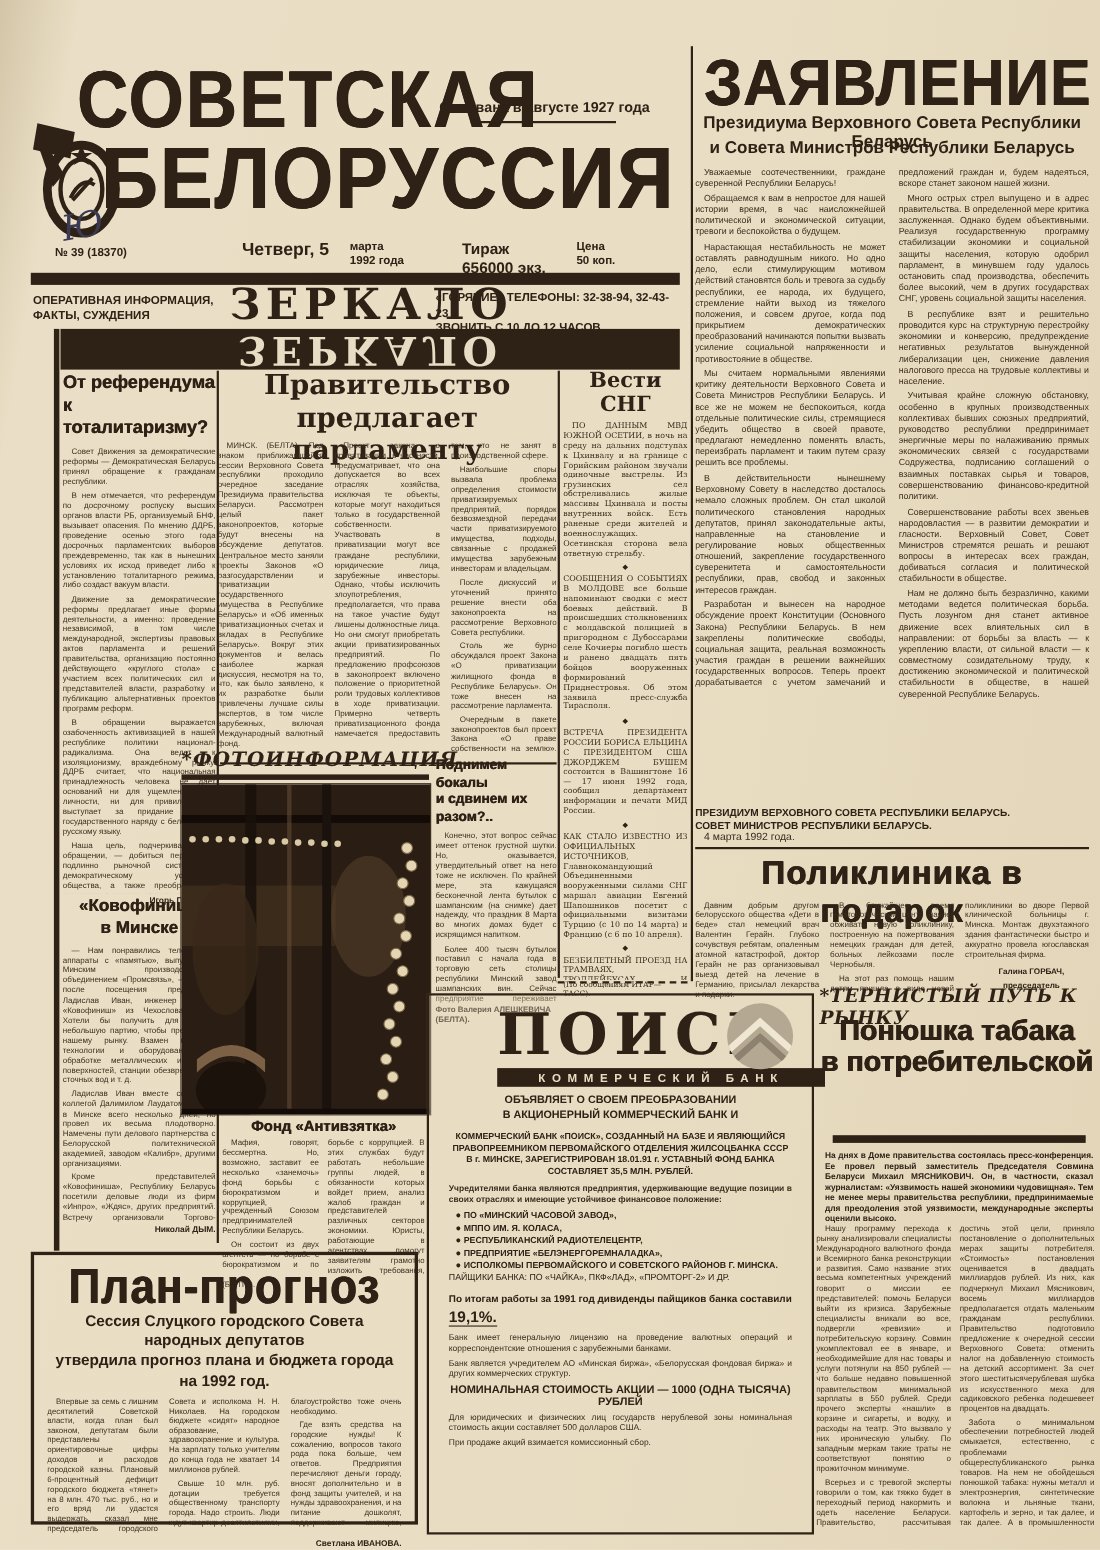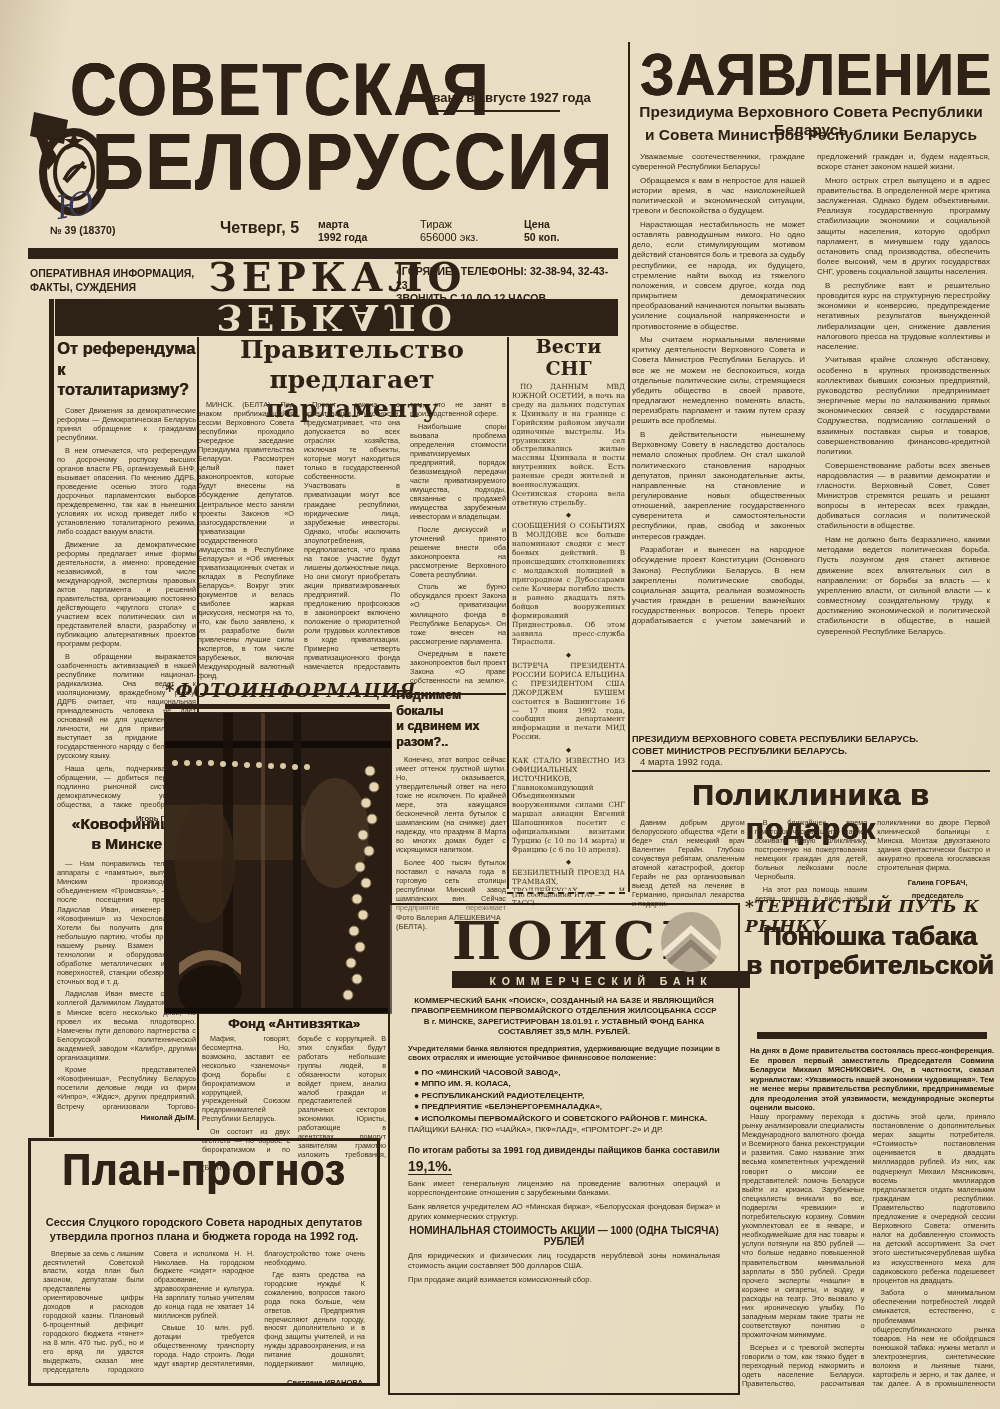--- a/index.html
+++ b/index.html
@@ -52,21 +52,21 @@
 <div class="abs heavy ink" style="left:92px;top:116px;font-size:66px;letter-spacing:2px;transform:scale(1.08,1.2);transform-origin:left top;white-space:nowrap">БЕЛОРУССИЯ</div>
 <div class="abs ink center" style="left:386px;top:90px;width:218px;font-size:13px;font-weight:bold">Основана в августе 1927 года</div>
 <div class="abs bar" style="left:428px;top:110px;width:132px;height:2px"></div>
 <div class="abs" style="left:56px;top:186px;font-family:'DejaVu Serif',serif;font-style:italic;font-size:32px;color:#3a3a55;transform:rotate(-10deg)">Ю</div>
 <div class="abs ink" style="left:50px;top:224px;font-size:10.5px;font-weight:bold">№ 39 (18370)</div>
 <div class="abs ink" style="left:220px;top:219px;font-size:16px;font-weight:bold">Четверг, 5</div>
 <div class="abs ink" style="left:318px;top:218px;font-size:10.5px;font-weight:bold;line-height:1.2">
   <div>марта</div>
   <div>1992 года</div>
 </div>
-<div class="abs ink" style="left:420px;top:218px;width:86px;font-size:11px;font-weight:normal;line-height:1.2">
+<div class="abs ink" style="left:420px;top:218px;width:86px;font-size:14px;font-weight:bold;line-height:1.2">
   <div>Тираж</div>
   <div>656000 экз.</div>
 </div>
 <div class="abs ink" style="left:524px;top:218px;width:70px;font-size:10.5px;font-weight:bold;line-height:1.2">
   <div>Цена</div>
   <div>50 коп.</div>
 </div>
 <div class="abs bar" style="left:28px;top:248px;width:590px;height:11px"></div>
 
 <div class="abs kicker" style="left:30px;top:267px">
@@ -233,21 +233,21 @@
   <div class="headline-sans center" style="font-size:13.5px">Фонд «Антивзятка»</div>
   <div class="body-text just cols2" style="margin-top:4px;height:128px;font-size:7.2px;column-gap:8px">
       <p>Мафия, говорят, бессмертна. Но, возможно, заставит ее несколько «занемочь» фонд борьбы с бюрократизмом и коррупцией, учрежденный Союзом предпринимателей Республики Беларусь.</p>
       <p>Он состоит из двух агентств — по борьбе с бюрократизмом и по борьбе с коррупцией. В этих службах будут работать небольшие группы людей, в обязанности которых войдет прием, анализ жалоб граждан и представителей различных секторов экономики. Юристы, работающие в агентствах, помогут заявителям грамотно изложить требования, окажут консультационные услуги, затем, воспользовавшись сообщенной информацией, применят методы общественного гласного расследования.</p>
     </div>
   <div class="right" style="font-size:7.2px;color:#3c2d1e">(БЕЛТА).</div>
 </div>
 
 <div class="abs" style="left:28px;top:1138px;width:352px;height:248px;border:3px solid #2e2115;box-sizing:border-box;padding:4px 12px 6px">
   <div class="heavy ink center" style="font-size:40px;letter-spacing:1px;transform:scaleY(1.12);transform-origin:center top">План-прогноз</div>
-  <div class="ink center" style="font-size:11px;font-weight:bold;line-height:1.3;margin-top:25px">
+  <div class="ink center" style="font-size:14px;font-weight:bold;line-height:1.3;margin-top:1px">
     <div>Сессия Слуцкого городского Совета народных депутатов</div>
     <div>утвердила прогноз плана и бюджета города на 1992 год.</div>
   </div>
   <div class="body-text just cols3" style="margin-top:6px;height:126px;font-size:7.2px">
       <p>Впервые за семь с лишним десятилетий Советской власти, когда план был законом, депутатам были представлены ориентировочные цифры доходов и расходов городской казны. Плановый 6-процентный дефицит городского бюджета «тянет» на 8 млн. 470 тыс. руб., но и его вряд ли удастся выдержать, сказал мне председатель городского Совета и исполкома Н. Н. Николаев. На городском бюджете «сидят» народное образование, здравоохранение и культура. На зарплату только учителям до конца года не хватает 14 миллионов рублей.</p>
       <p>Свыше 10 млн. руб. дотации требуется общественному транспорту города. Надо строить. Люди ждут квартир десятилетиями, благоустройство тоже очень необходимо.</p>
       <p>Где взять средства на городские нужды! К сожалению, вопросов такого рода пока больше, чем ответов. Предприятия перечисляют деньги городу, вносят дополнительно и в фонд защиты учителей, и на нужды здравоохранения, и на питание дошколят, поддерживают милицию, отчисляют на благоустройство... Но их обложили нынче такими налогами, что и взять-то больше нечего.</p>
     </div>
   <div class="byline-right">Светлана ИВАНОВА.</div>
 </div>
@@ -266,20 +266,24 @@
         <g clip-path="url(#pc)">
           <polygon points="2,40 31,14 60,40 60,48 31,22 2,48" fill="#efe7d2"></polygon>
           <polygon points="2,54 31,28 60,54 60,62 31,36 2,62" fill="#8d8270"></polygon>
         </g>
       </svg>
     </div>
   </div>
   <div class="bar center" style="width:298px;height:17px;margin:4px 0 0 44px;line-height:17px">
     <span style="color:#e9ddc3;font-weight:bold;font-size:10.5px;letter-spacing:6px">КОММЕРЧЕСКИЙ БАНК</span>
   </div>
+  <div class="ink center" style="font-size:9.8px;font-weight:bold;line-height:1.35;margin-top:6px">
+    <div>ОБЪЯВЛЯЕТ О СВОЕМ ПРЕОБРАЗОВАНИИ</div>
+    <div>В АКЦИОНЕРНЫЙ КОММЕРЧЕСКИЙ БАНК И</div>
+  </div>
   <div class="ink center" style="font-size:8px;font-weight:bold;line-height:1.3;margin-top:8px">КОММЕРЧЕСКИЙ БАНК «ПОИСК», СОЗДАННЫЙ НА БАЗЕ И ЯВЛЯЮЩИЙСЯ ПРАВОПРЕЕМНИКОМ ПЕРВОМАЙСКОГО ОТДЕЛЕНИЯ ЖИЛСОЦБАНКА СССР В г. МИНСКЕ, ЗАРЕГИСТРИРОВАН 18.01.91 г. УСТАВНЫЙ ФОНД БАНКА СОСТАВЛЯЕТ 35,5 МЛН. РУБЛЕЙ.</div>
   <div class="poisk-p" style="margin-top:6px;font-weight:bold">Учредителями банка являются предприятия, удерживающие ведущие позиции в своих отраслях и имеющие устойчивое финансовое положение:</div>
   <div class="ink" style="margin:2px 0 0 6px">
       <p class="founder-item">ПО «МИНСКИЙ ЧАСОВОЙ ЗАВОД»,</p>
       <p class="founder-item">МППО ИМ. Я. КОЛАСА,</p>
       <p class="founder-item">РЕСПУБЛИКАНСКИЙ РАДИОТЕЛЕЦЕНТР,</p>
       <p class="founder-item">ПРЕДПРИЯТИЕ «БЕЛЭНЕРГОРЕМНАЛАДКА»,</p>
       <p class="founder-item">ИСПОЛКОМЫ ПЕРВОМАЙСКОГО И СОВЕТСКОГО РАЙОНОВ Г. МИНСКА.</p>
     </div>
   <div class="ink" style="font-size:8px;font-weight:normal;margin-top:2px">ПАЙЩИКИ БАНКА: ПО «ЧАЙКА», ПКФ«ЛАД», «ПРОМТОРГ-2» И ДР.</div>

